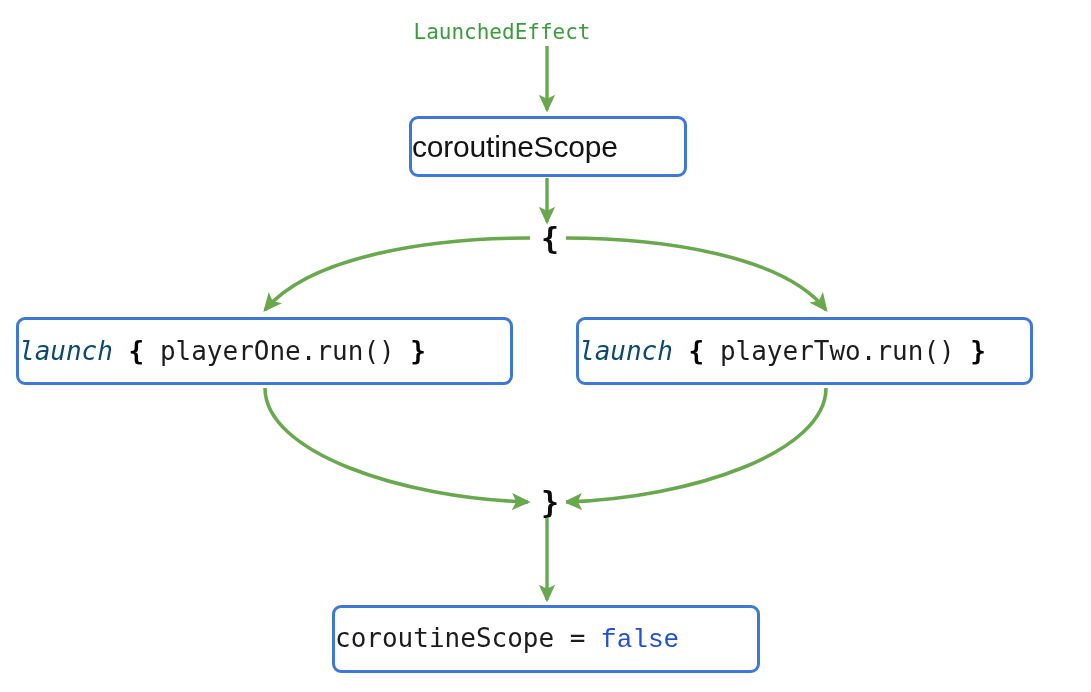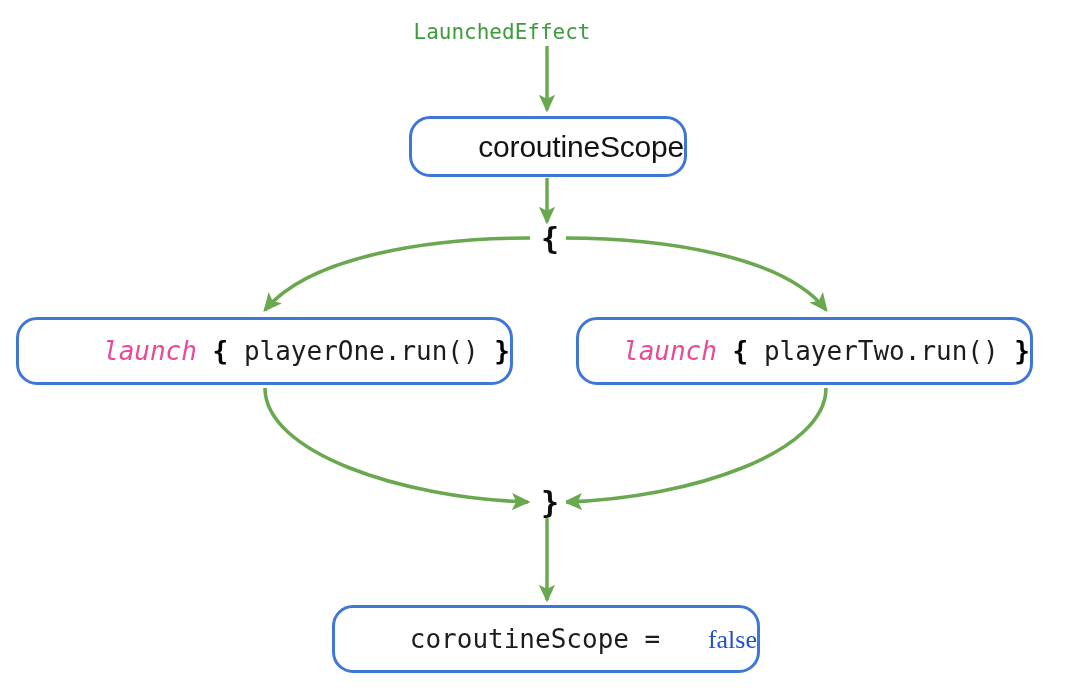--- a/index.html
+++ b/index.html
@@ -24,25 +24,25 @@
     width: 1091px;
     height: 692px;
     pointer-events: none;
   }
 
   
   .node {
     position: absolute;
     box-sizing: border-box;
     border: 3px solid #3f77d6;
-    border-radius: 21px;
+    border-radius: 9px;
     background: #ffffff;
     display: flex;
     align-items: center;
-    justify-content: flex-end;
+    justify-content: flex-start;
     white-space: nowrap;
   }
 
   .node-coroutinescope {
     left: 409px;
     top: 116px;
     width: 278px;
     height: 61px;
   }
   .node-coroutinescope .txt {
@@ -73,31 +73,30 @@
 
   .code {
     font-family: "DejaVu Sans Mono", monospace;
     font-size: 26px;
     color: #1c1c1c;
     letter-spacing: 0px;
   }
   .kw-launch {
     font-family: "DejaVu Sans Mono", monospace;
     font-style: italic;
-    color: #ec4899;
+    color: #0c4a6e;
   }
   .brace {
     font-family: "DejaVu Sans Mono", monospace;
     font-weight: bold;
     color: #000000;
   }
   .kw-false {
-    font-family: Liberation Serif, serif;
+    font-family: Liberation Mono, monospace;
     color: #2250d0;
-    margin-left: 32px;
   }
   .sp { letter-spacing: 0; }
 
   
   .label-launchedeffect {
     position: absolute;
     left: 0;
     top: 20px;
     width: 1004px;
     text-align: center;

